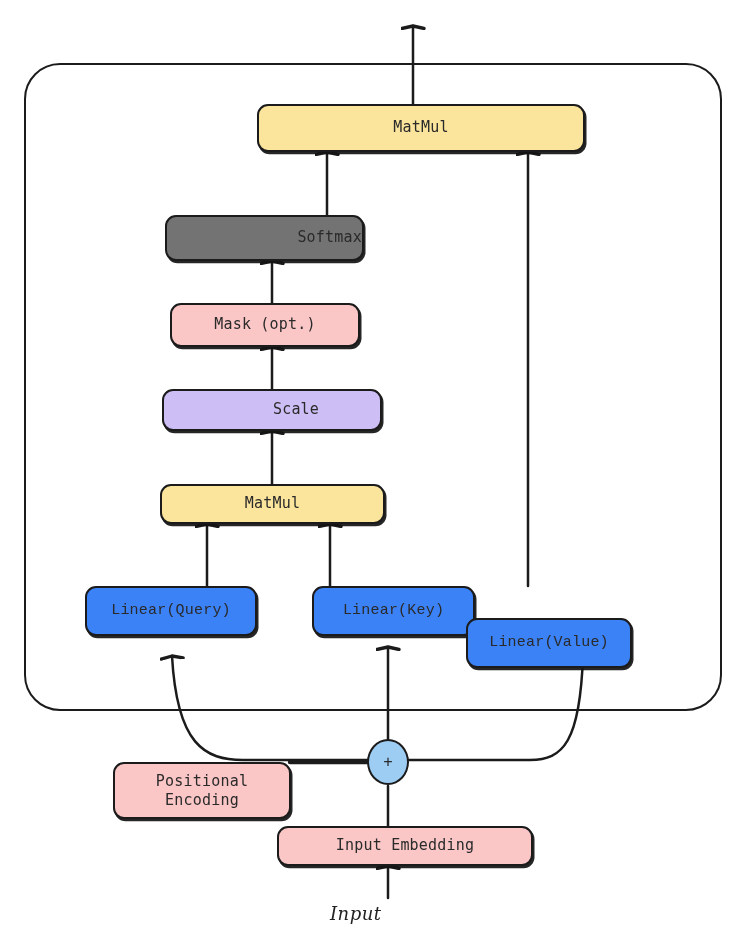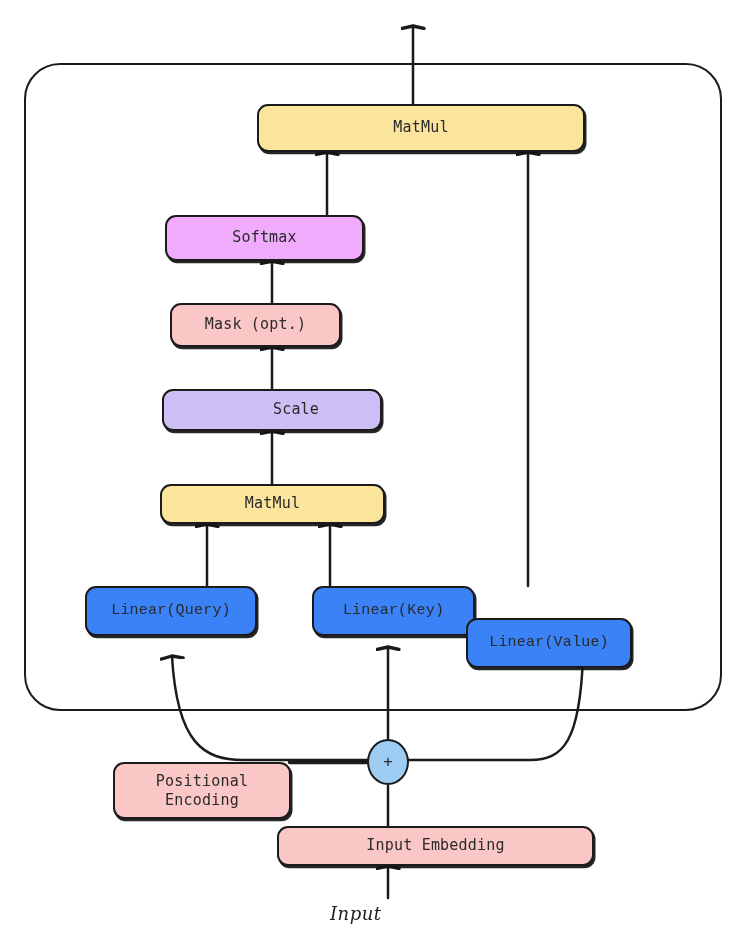--- a/index.html
+++ b/index.html
@@ -38,21 +38,21 @@
     color: #2a2a2a;
     font-family: "DejaVu Sans Mono", "Liberation Mono", monospace;
     font-size: 15px;
     line-height: 1.18;
     letter-spacing: 0.2px;
     box-shadow: 1.5px 2.2px 0 rgba(20,20,20,0.92);
     z-index: 3;
     white-space: pre-line;
   }
   .node-yellow { background: #fbe59c; }
-  .node-green  { background: #f0abfc; }
+  .node-green  { background: #737373; justify-content: flex-end; }
   .node-pink   { background: #fac6c6; }
   .node-purple { background: #cdbef5; padding-left: 48px; }
   .node-cyan   { background: #3b82f6; font-family: Liberation Mono, monospace; }
 
   #attn-container {
     position: absolute;
     left: 24px;
     top: 63px;
     width: 698px;
     height: 648px;
@@ -143,21 +143,21 @@
   <div id="attn-container"></div>
 
   <div class="node node-yellow" style="left:257px; top:104px; width:328px; height:48px;">
     <span>MatMul</span>
   </div>
 
   <div class="node node-green" style="left:165px; top:215px; width:199px; height:46px;">
     <span>Softmax</span>
   </div>
 
-  <div class="node node-pink" style="left:170px; top:303px; width:171px; height:44px;">
+  <div class="node node-pink" style="left:170px; top:303px; width:190px; height:44px;">
     <span>Mask (opt.)</span>
   </div>
 
   <div class="node node-purple" style="left:162px; top:389px; width:220px; height:42px;">
     <span>Scale</span>
   </div>
 
   <div class="node node-yellow" style="left:160px; top:484px; width:225px; height:40px;">
     <span>MatMul</span>
   </div>
@@ -176,21 +176,21 @@
 
   <div class="node node-pink" style="left:113px; top:762px; width:178px; height:57px; line-height:1.25;">
     <span>Positional
 Encoding</span>
   </div>
 
   <div id="plus-node">
     <span>+</span>
   </div>
 
-  <div class="node node-pink" style="left:277px; top:826px; width:317px; height:40px;">
+  <div class="node node-pink" style="left:277px; top:826px; width:256px; height:40px;">
     <span>Input Embedding</span>
   </div>
 
   <div id="input-label">
     <span>Input</span>
   </div>
 
 </div>
 
 </body></html>

